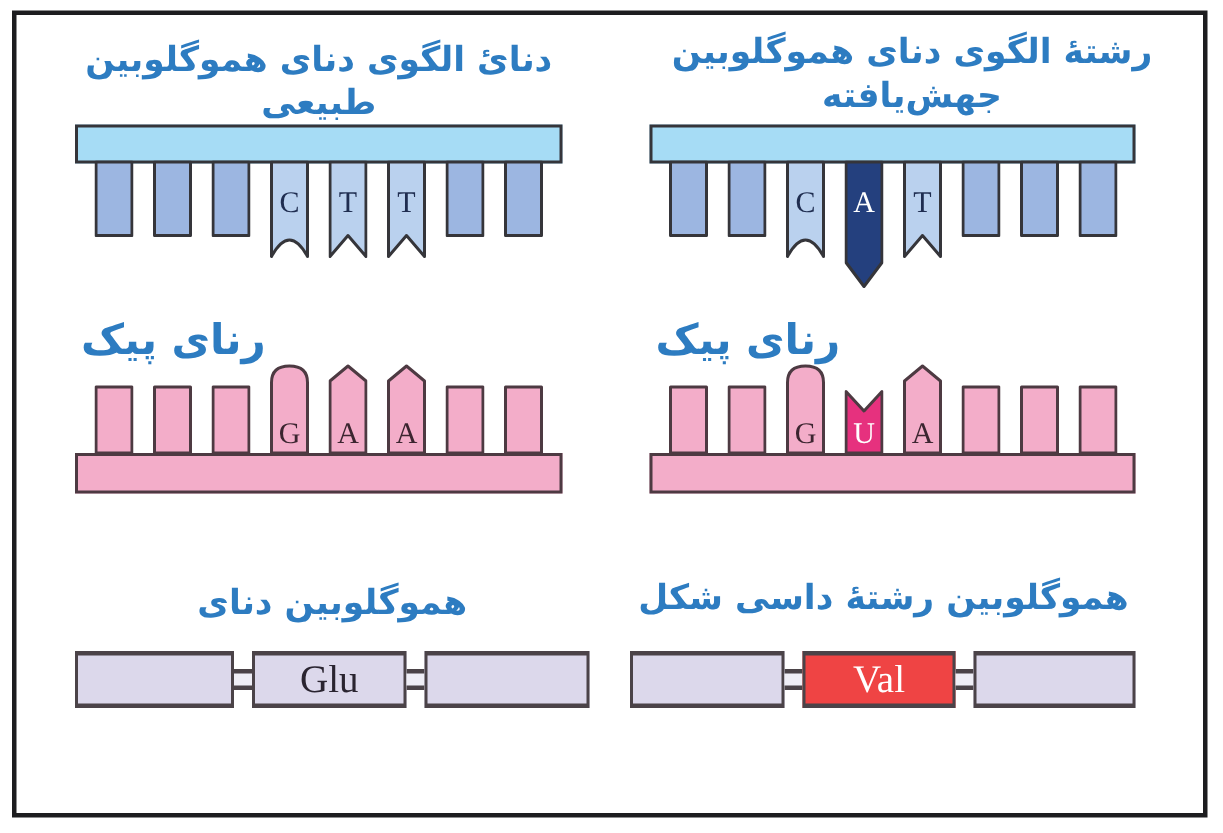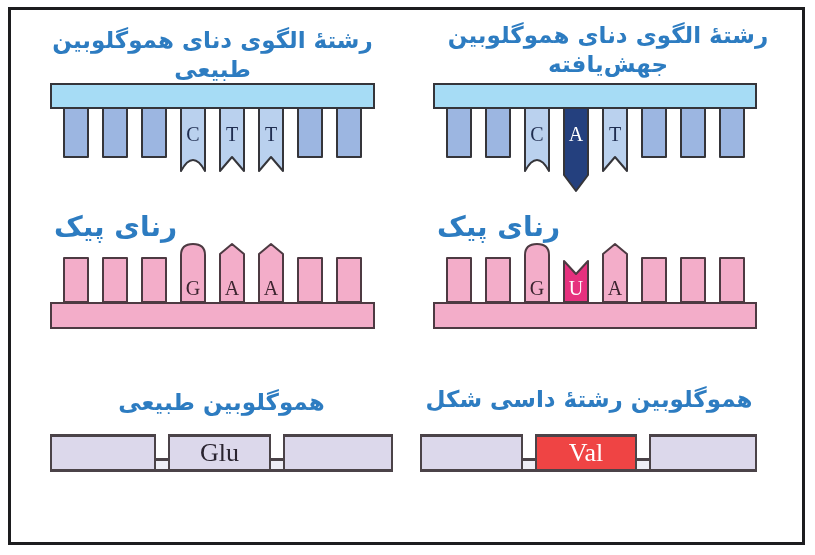--- a/index.html
+++ b/index.html
@@ -8,36 +8,36 @@
     font-family:"DejaVu Sans","Liberation Sans",sans-serif;overflow:hidden;
   }
   *{box-sizing:border-box;}
   .frame{position:absolute;left:8px;top:7px;width:797px;height:538px;border:3px solid #1d1d1f;}
   .heading{position:absolute;font-weight:bold;font-size:23px;text-align:center;line-height:1.25;}
   .mrna-label{position:absolute;font-weight:bold;font-size:28px;text-align:left;}
   .backbone{position:absolute;border:2.5px solid;}
   .teeth{position:absolute;display:flex;gap:13px;justify-content:center;}
   .teeth.dna{align-items:flex-start;}
   .teeth.mrna{align-items:flex-end;}
-  .chain{position:absolute;display:flex;align-items:flex-end;height:38px;}
+  .chain{position:absolute;display:flex;align-items:center;height:38px;}
   .pbox{
     height:38px;border:2.5px solid;border-top-width:3px;border-bottom-width:3px;
     display:flex;align-items:center;justify-content:center;
   }
   .connector{width:12px;height:14px;border-top:3px solid;border-bottom:3px solid;}
   .amino{font-family:"Liberation Serif","DejaVu Serif",serif;font-size:26px;line-height:1;}
   svg{display:block;}
 </style>
 </head>
 <body>
 
 <div class="stage">
   <div class="frame"></div>
 
-  <div class="heading" style="left: 40px; top: 26px; width: 345px; color: rgb(45, 124, 193);" dir="rtl">رشتهٔ الگوی دنای هموگلوبین طبیعی</div>
+  <div class="heading" style="left: 40px; top: 26px; width: 345px; color: rgb(45, 124, 193);" dir="rtl">دنایٔ الگوی دنای هموگلوبین طبیعی</div>
 
   <div class="backbone" style="left: 50px; top: 83px; width: 325px; height: 26px; background-color: rgb(166, 220, 245); border-color: rgb(53, 53, 58);"></div>
 
   <div class="teeth dna" style="left:50px;top:107px;width:325px;">
       <svg width="26" height="86" viewBox="0 0 26 86">
         <path d="M1,1 H25 V50 H1 Z" fill="#9cb6e1" stroke="#35353a" stroke-width="2" stroke-linejoin="round"></path>
       </svg>
       <svg width="26" height="86" viewBox="0 0 26 86">
         <path d="M1,1 H25 V50 H1 Z" fill="#9cb6e1" stroke="#35353a" stroke-width="2" stroke-linejoin="round"></path>
       </svg>
@@ -91,21 +91,21 @@
       <svg width="26" height="62" viewBox="0 0 26 62">
         <path d="M1,17 H25 V61 H1 Z" fill="#f3adc9" stroke="#4d3a42" stroke-width="2" stroke-linejoin="round"></path>
       </svg>
       <svg width="26" height="62" viewBox="0 0 26 62">
         <path d="M1,17 H25 V61 H1 Z" fill="#f3adc9" stroke="#4d3a42" stroke-width="2" stroke-linejoin="round"></path>
       </svg>
     </div>
 
   <div class="backbone" style="left: 50px; top: 302px; width: 325px; height: 27px; background-color: rgb(243, 173, 201); border-color: rgb(77, 58, 66);"></div>
 
-  <div class="heading" style="left: 50px; top: 388px; width: 343px; color: rgb(45, 124, 193);" dir="rtl">هموگلوبین طبیعی</div>
+  <div class="heading" style="left: 50px; top: 388px; width: 343px; color: rgb(45, 124, 193);" dir="rtl">هموگلوبین دنای</div>
 
   <div class="chain" style="left:50px;top:434px;width:343px;">
     <div class="pbox" style="width: 106px; background-color: rgb(220, 216, 235); border-color: rgb(75, 67, 72);">
       <span class="amino"></span>
     </div>
     <div class="connector" style="background-color: rgb(239, 238, 246); border-color: rgb(75, 67, 72);"></div>
     <div class="pbox" style="width: 103px; background-color: rgb(220, 216, 235); border-color: rgb(75, 67, 72); color: rgb(42, 36, 48);">
       <span class="amino">Glu</span>
     </div>
     <div class="connector" style="background-color: rgb(239, 238, 246); border-color: rgb(75, 67, 72);"></div>

